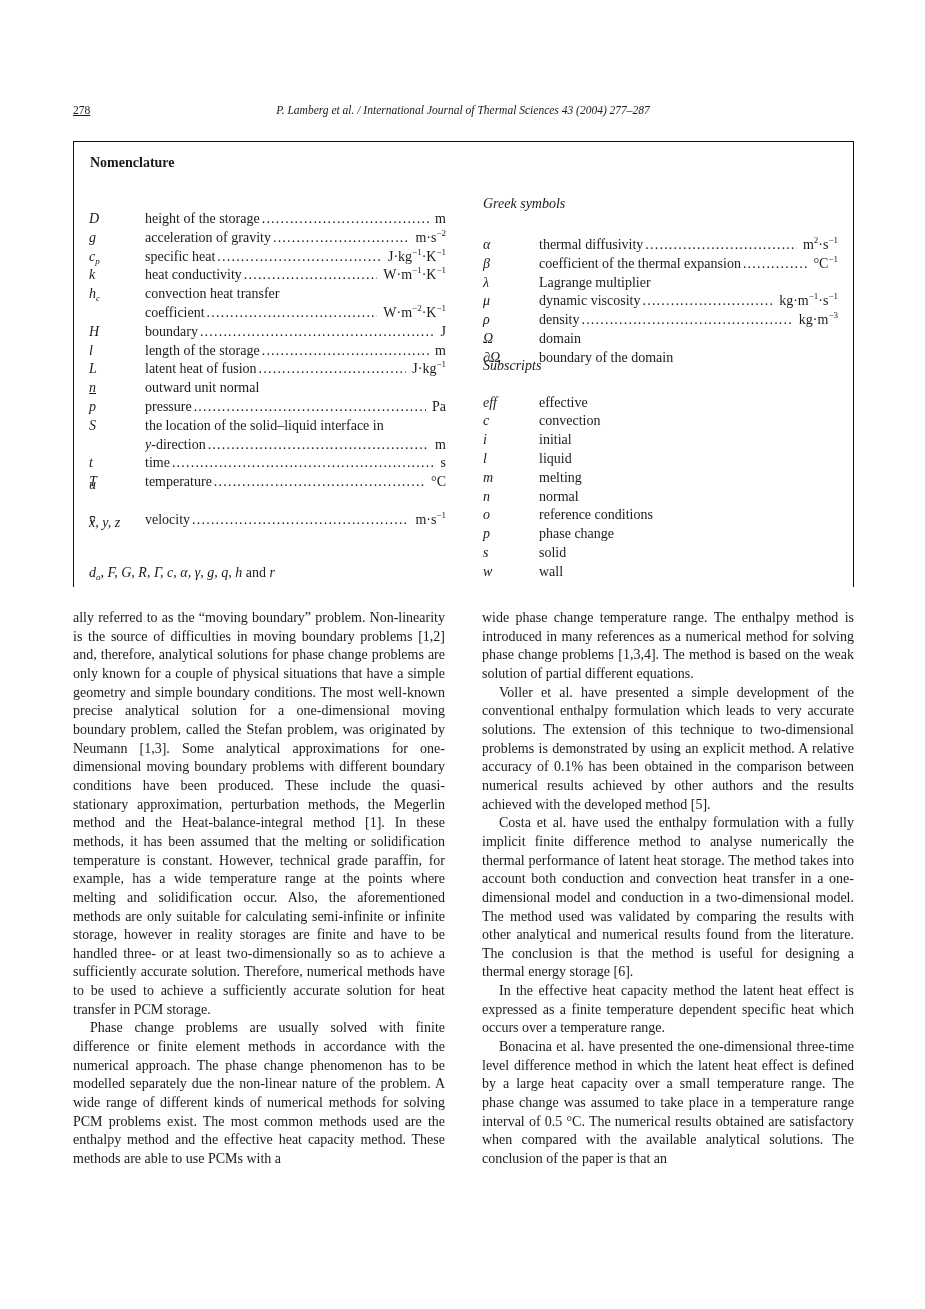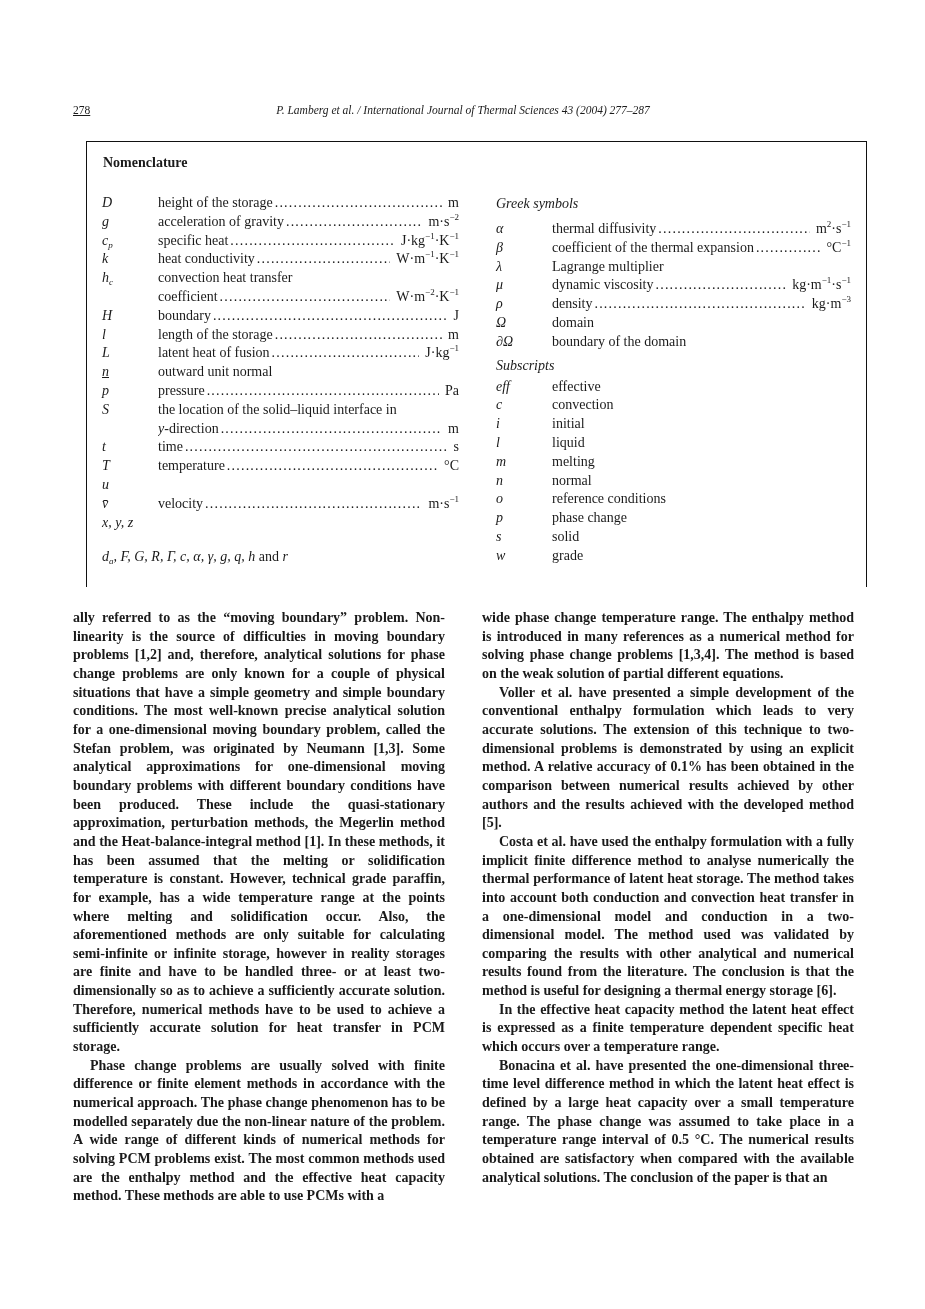--- a/index.html
+++ b/index.html
@@ -9,48 +9,48 @@
     color: #1a1a1a;
   }
   .running-head {
     position: absolute; top: 104px; left: 73px; width: 780px; height: 16px;
     font-size: 11.5px;
   }
   .running-head .pno { position: absolute; left: 0; top: 0; text-decoration: underline; }
   .running-head .title { position: absolute; left: 0; right: 0; text-align: center; font-style: italic; }
 
   .nomen-box {
-    position: absolute; left: 86px; top: 141px; width: 779px; height: 445px;
+    position: absolute; left: 73px; top: 141px; width: 779px; height: 445px;
     border-top: 1.5px solid #111; border-left: 1.5px solid #111; border-right: 1.5px solid #111;
   }
   .nomen-heading {
     position: absolute; left: 16px; top: 13px; font-weight: bold; font-size: 14px;
   }
   .ncol { position: absolute; top: 52px; font-size: 14px; line-height: 18.8px; }
   .ncol.left { left: 15px; width: 357px; }
   .ncol.right { left: 409px; width: 355px; }
   .nrow { position: relative; display: flex; align-items: baseline; height: 18.8px; }
   .nrow .sym { width: 56px; flex: 0 0 56px; font-style: italic; white-space: nowrap; }
-  .nrow .desc { flex: 1 1 auto; display: flex; align-items: flex-start; white-space: nowrap; overflow: hidden; }
+  .nrow .desc { flex: 1 1 auto; display: flex; align-items: flex-start; white-space: nowrap; overflow: hidden; margin-top: 16px; }
   .nrow .desc .txt { flex: 0 0 auto; }
   .nrow .desc .dots { flex: 1 1 auto; overflow: hidden; white-space: nowrap; letter-spacing: 1.2px; margin: 0 6px 0 2px; }
   .nrow .desc .unit { flex: 0 0 auto; }
   .nrow.cont .sym { visibility: hidden; }
   .subhead { font-style: italic; height: 26px; line-height: 28px; }
   .subhead.first { height: 26px; line-height: 20px; }
   .gap { height: 8px; }
-  .pde-list { font-style: italic; margin-top: 8px; }
+  .pde-list { font-style: italic; margin-top: 24px; }
   .pde-list .and { font-style: normal; }
   sup { font-size: 9px; vertical-align: 6px; line-height: 0; }
   sub { font-size: 9px; vertical-align: -3px; line-height: 0; }
   .ul { text-decoration: underline; }
 
   .bodycol {
     position: absolute; top: 609px; width: 372px;
-    font-size: 14px; line-height: 18.65px; text-align: justify; hyphens: none; font-weight: bold;
+    font-size: 14px; line-height: 18.65px; text-align: justify; hyphens: none;
   }
   .bodycol.left { left: 73px; }
   .bodycol.right { left: 482px; }
   .bodycol p { margin: 0; text-indent: 0; }
   .bodycol p.indent { text-indent: 17px; }
 </style>
 </head>
 <body>
 
 <div class="running-head">
@@ -300,21 +300,21 @@
         </div>
         <div class="nrow">
           <span class="sym">s</span>
           <span class="desc">
             <span class="txt">solid</span>
           </span>
         </div>
         <div class="nrow">
           <span class="sym">w</span>
           <span class="desc">
-            <span class="txt">grade</span>
+            <span class="txt">wall</span>
           </span>
         </div>
       </div>
   </div>
 </div>
 
 <div class="bodycol left">
   <p>ally referred to as the “moving boundary” problem. Non-linearity is the source of difficulties in moving boundary problems [1,2] and, therefore, analytical solutions for phase change problems are only known for a couple of physical situations that have a simple geometry and simple boundary conditions. The most well-known precise analytical solution for a one-dimensional moving boundary problem, called the Stefan problem, was originated by Neumann [1,3]. Some analytical approximations for one-dimensional moving boundary problems with different boundary conditions have been produced. These include the quasi-stationary approximation, perturbation methods, the Megerlin method and the Heat-balance-integral method [1]. In these methods, it has been assumed that the melting or solidification temperature is constant. However, technical grade paraffin, for example, has a wide temperature range at the points where melting and solidification occur. Also, the aforementioned methods are only suitable for calculating semi-infinite or infinite storage, however in reality storages are finite and have to be handled three- or at least two-dimensionally so as to achieve a sufficiently accurate solution. Therefore, numerical methods have to be used to achieve a sufficiently accurate solution for heat transfer in PCM storage.</p>
   <p class="indent">Phase change problems are usually solved with finite difference or finite element methods in accordance with the numerical approach. The phase change phenomenon has to be modelled separately due the non-linear nature of the problem. A wide range of different kinds of numerical methods for solving PCM problems exist. The most common methods used are the enthalpy method and the effective heat capacity method. These methods are able to use PCMs with a</p>
 </div>

